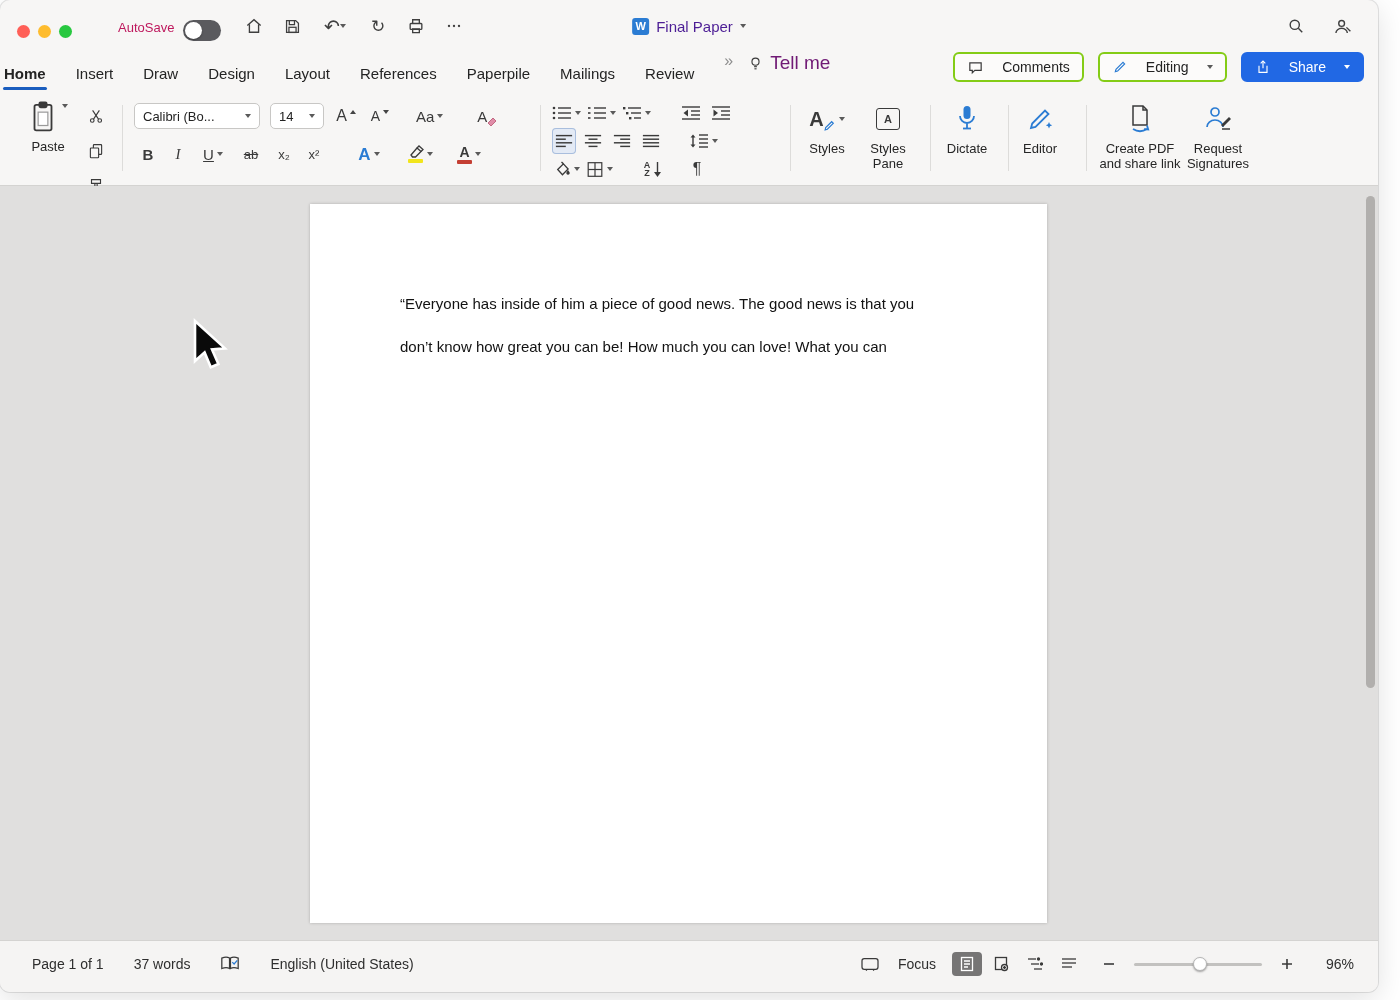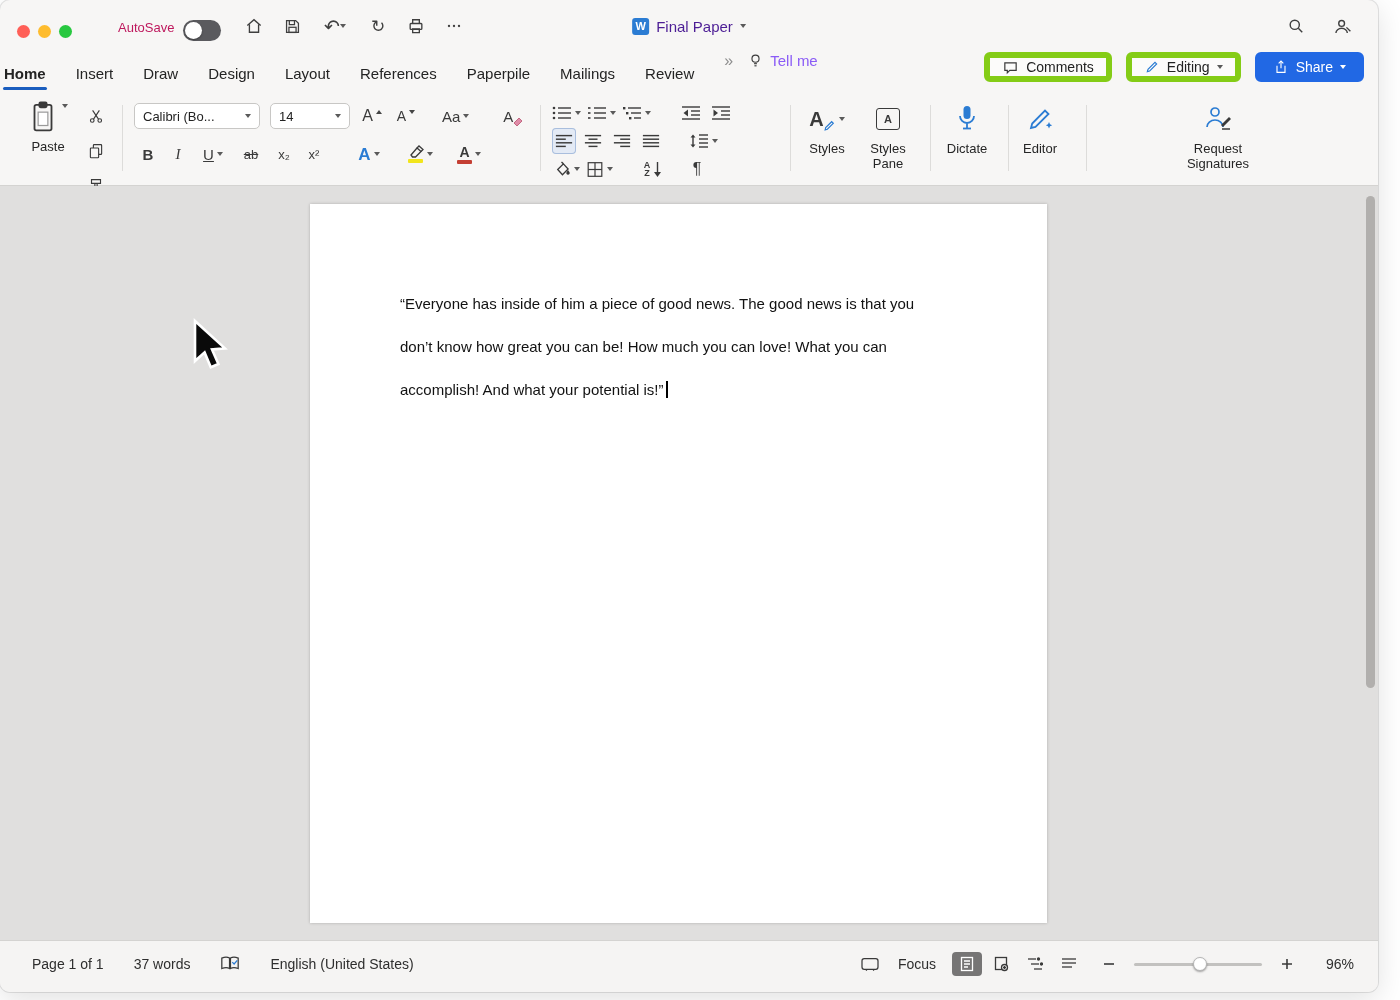--- a/index.html
+++ b/index.html
@@ -23,23 +23,23 @@
   .tb-right { position:absolute; right:22px; top:0; height:52px; display:flex; align-items:center; gap:18px; color:#3f3f3f; }
   .chev { width:0; height:0; border-left:3.5px solid transparent; border-right:3.5px solid transparent; border-top:4px solid #5a5a5a; display:inline-block; }
   .chev.white { border-top-color:#fff; }
 
   
   .tabbar { height:43px; display:flex; align-items:flex-start; padding:0 14px 0 4px; position:relative; flex:none; }
   .tab { font-size:15px; color:#242424; margin-right:30px; height:43px; display:flex; align-items:center; position:relative; white-space:nowrap; }
   .tab.active { font-weight:700; }
   .tab.active::after { content:""; position:absolute; left:-1px; right:-1px; bottom:5px; height:3px; background:#1a5dbe; border-radius:2px; }
   .overflow { color:#8e8e8e; font-size:16px; margin-right:14px; }
-  .tellme { display:flex; align-items:center; gap:6px; font-size:15px; color:#8b5cf6; }
+  .tellme { display:flex; align-items:center; gap:6px; font-size:19px; color:#701a75; }
   .tab-actions { margin-left:auto; display:flex; align-items:center; gap:14px; }
-  .pill { height:30px; border:6px solid #84cc16; border-radius:6px; background:#fcfbfa; display:flex; align-items:center; gap:7px; padding:0 12px; font-size:14px; color:#222; }
+  .pill { height:30px; border:2px solid #84cc16; border-radius:6px; background:#fcfbfa; display:flex; align-items:center; gap:18px; padding:0 12px; font-size:14px; color:#222; }
   .pill.share { background:#2168e4; border-color:#2168e4; color:#fff; }
 
   
   .ribbon { height:91px; position:relative; border-bottom:1px solid #d4d3d1; flex:none; }
   .vsep { position:absolute; top:10px; height:66px; width:1px; background:#dddcda; }
   .grplabel { font-size:13px; color:#262626; }
   .combo { height:26px; border:1px solid #c8c7c5; border-radius:5px; background:#fff; display:flex; align-items:center; padding:0 8px; font-size:13px; color:#222; gap:6px; }
   .combo .chev { margin-left:auto; }
   .rbtn { min-width:24px; height:26px; display:flex; align-items:center; justify-content:center; border-radius:4px; color:#3a3a3a; gap:3px; }
   .rbtn.active { background:#e3eaf5; box-shadow:inset 0 0 0 1px #a9bedd; }
@@ -238,21 +238,21 @@
           </svg>
       </button>
     </div>
     <div class="vsep" style="left:122px"></div>
 
     <div class="fontrow1">
       <span class="combo" style="width:126px">
         <span>Calibri (Bo...</span>
         <span class="chev"></span>
       </span>
-      <span class="combo" style="width:80px">
+      <span class="combo" style="width:54px">
         <span>14</span>
         <span class="chev"></span>
       </span>
       <button class="rbtn">
         <span class="glyph" style="font-size:16px">A</span>
         <span class="tri-up" style="margin-bottom:9px"></span>
       </button>
       <button class="rbtn">
         <span class="glyph" style="font-size:14px">A</span>
         <span class="tri-dn" style="margin-bottom:8px"></span>
@@ -506,20 +506,34 @@
       <span class="bigicon">
         <svg width="28" height="28" viewBox="0 0 28 28" fill="none">
             <path d="M5 23 L6.2 18.5 L19 5.5 L22.5 9 L9.5 22 Z" stroke="#2b7cd3" stroke-width="1.8"></path>
             <path d="M23 17 l1 2.2 2.2 1 -2.2 1 -1 2.2 -1-2.2 -2.2-1 2.2-1 Z" fill="#2b7cd3"></path>
           </svg>
       </span>
       <span>Editor</span>
     </div>
     <div class="vsep" style="left:1086px"></div>
 
+    <div class="bigbtn" style="left:1094px;width:92px">
+      <span class="bigicon">
+        <svg width="28" height="30" viewBox="0 0 28 30" fill="none">
+            <path d="M7 2 H17 L21 6 V21 H7 Z" stroke="#3a3a3a" stroke-width="1.5"></path>
+            <path d="M17 2 V6 H21" stroke="#3a3a3a" stroke-width="1.5"></path>
+            <path d="M7 25 q7 4.5 14 0" stroke="#2b7cd3" stroke-width="1.8"></path>
+            <path d="M21 21.5 l1.2 4 -4.2-.4" stroke="#2b7cd3" stroke-width="1.8"></path>
+          </svg>
+      </span>
+      <span class="biglabel2">
+        <span>Create PDF</span><br>
+        <span>and share link</span>
+      </span>
+    </div>
 
     <div class="bigbtn" style="left:1180px;width:76px">
       <span class="bigicon">
         <svg width="30" height="28" viewBox="0 0 30 28" fill="none">
             <circle cx="12" cy="7" r="4" stroke="#2b7cd3" stroke-width="1.7"></circle>
             <path d="M4 22 a8 7 0 0 1 16 0" stroke="#2b7cd3" stroke-width="1.7"></path>
             <path d="M18 20 L26 12 L28 14 L20 22 Z" fill="#3a3a3a"></path>
             <path d="M19 24 h8" stroke="#3a3a3a" stroke-width="1.5"></path>
           </svg>
       </span>
@@ -528,23 +542,20 @@
         <span>Signatures</span>
       </span>
     </div>
   </div>
 
   <div class="docarea">
     <div class="page">
       <div class="doctext">
         <div class="docline">“Everyone has inside of him a piece of good news. The good news is that you</div>
         <div class="docline">don’t know how great you can be! How much you can love! What you can</div>
-        <div class="docline">
-          <span>accomplish! And what your potential is!”</span><span class="caret"></span>
-        </div>
       </div>
     </div>
     <svg class="cursor" width="42" height="56" viewBox="0 0 21 28">
       <path d="M4.5 1.5 L4.5 21.5 L9.3 17.2 L12.4 24.6 L16.2 23 L13 15.7 L19.5 15.2 Z" fill="#0a0a0a" stroke="#ffffff" stroke-width="1.3"></path>
     </svg>
     <div class="scrollthumb"></div>
   </div>
 
   <div class="statusbar">
     <div class="sb-left">

